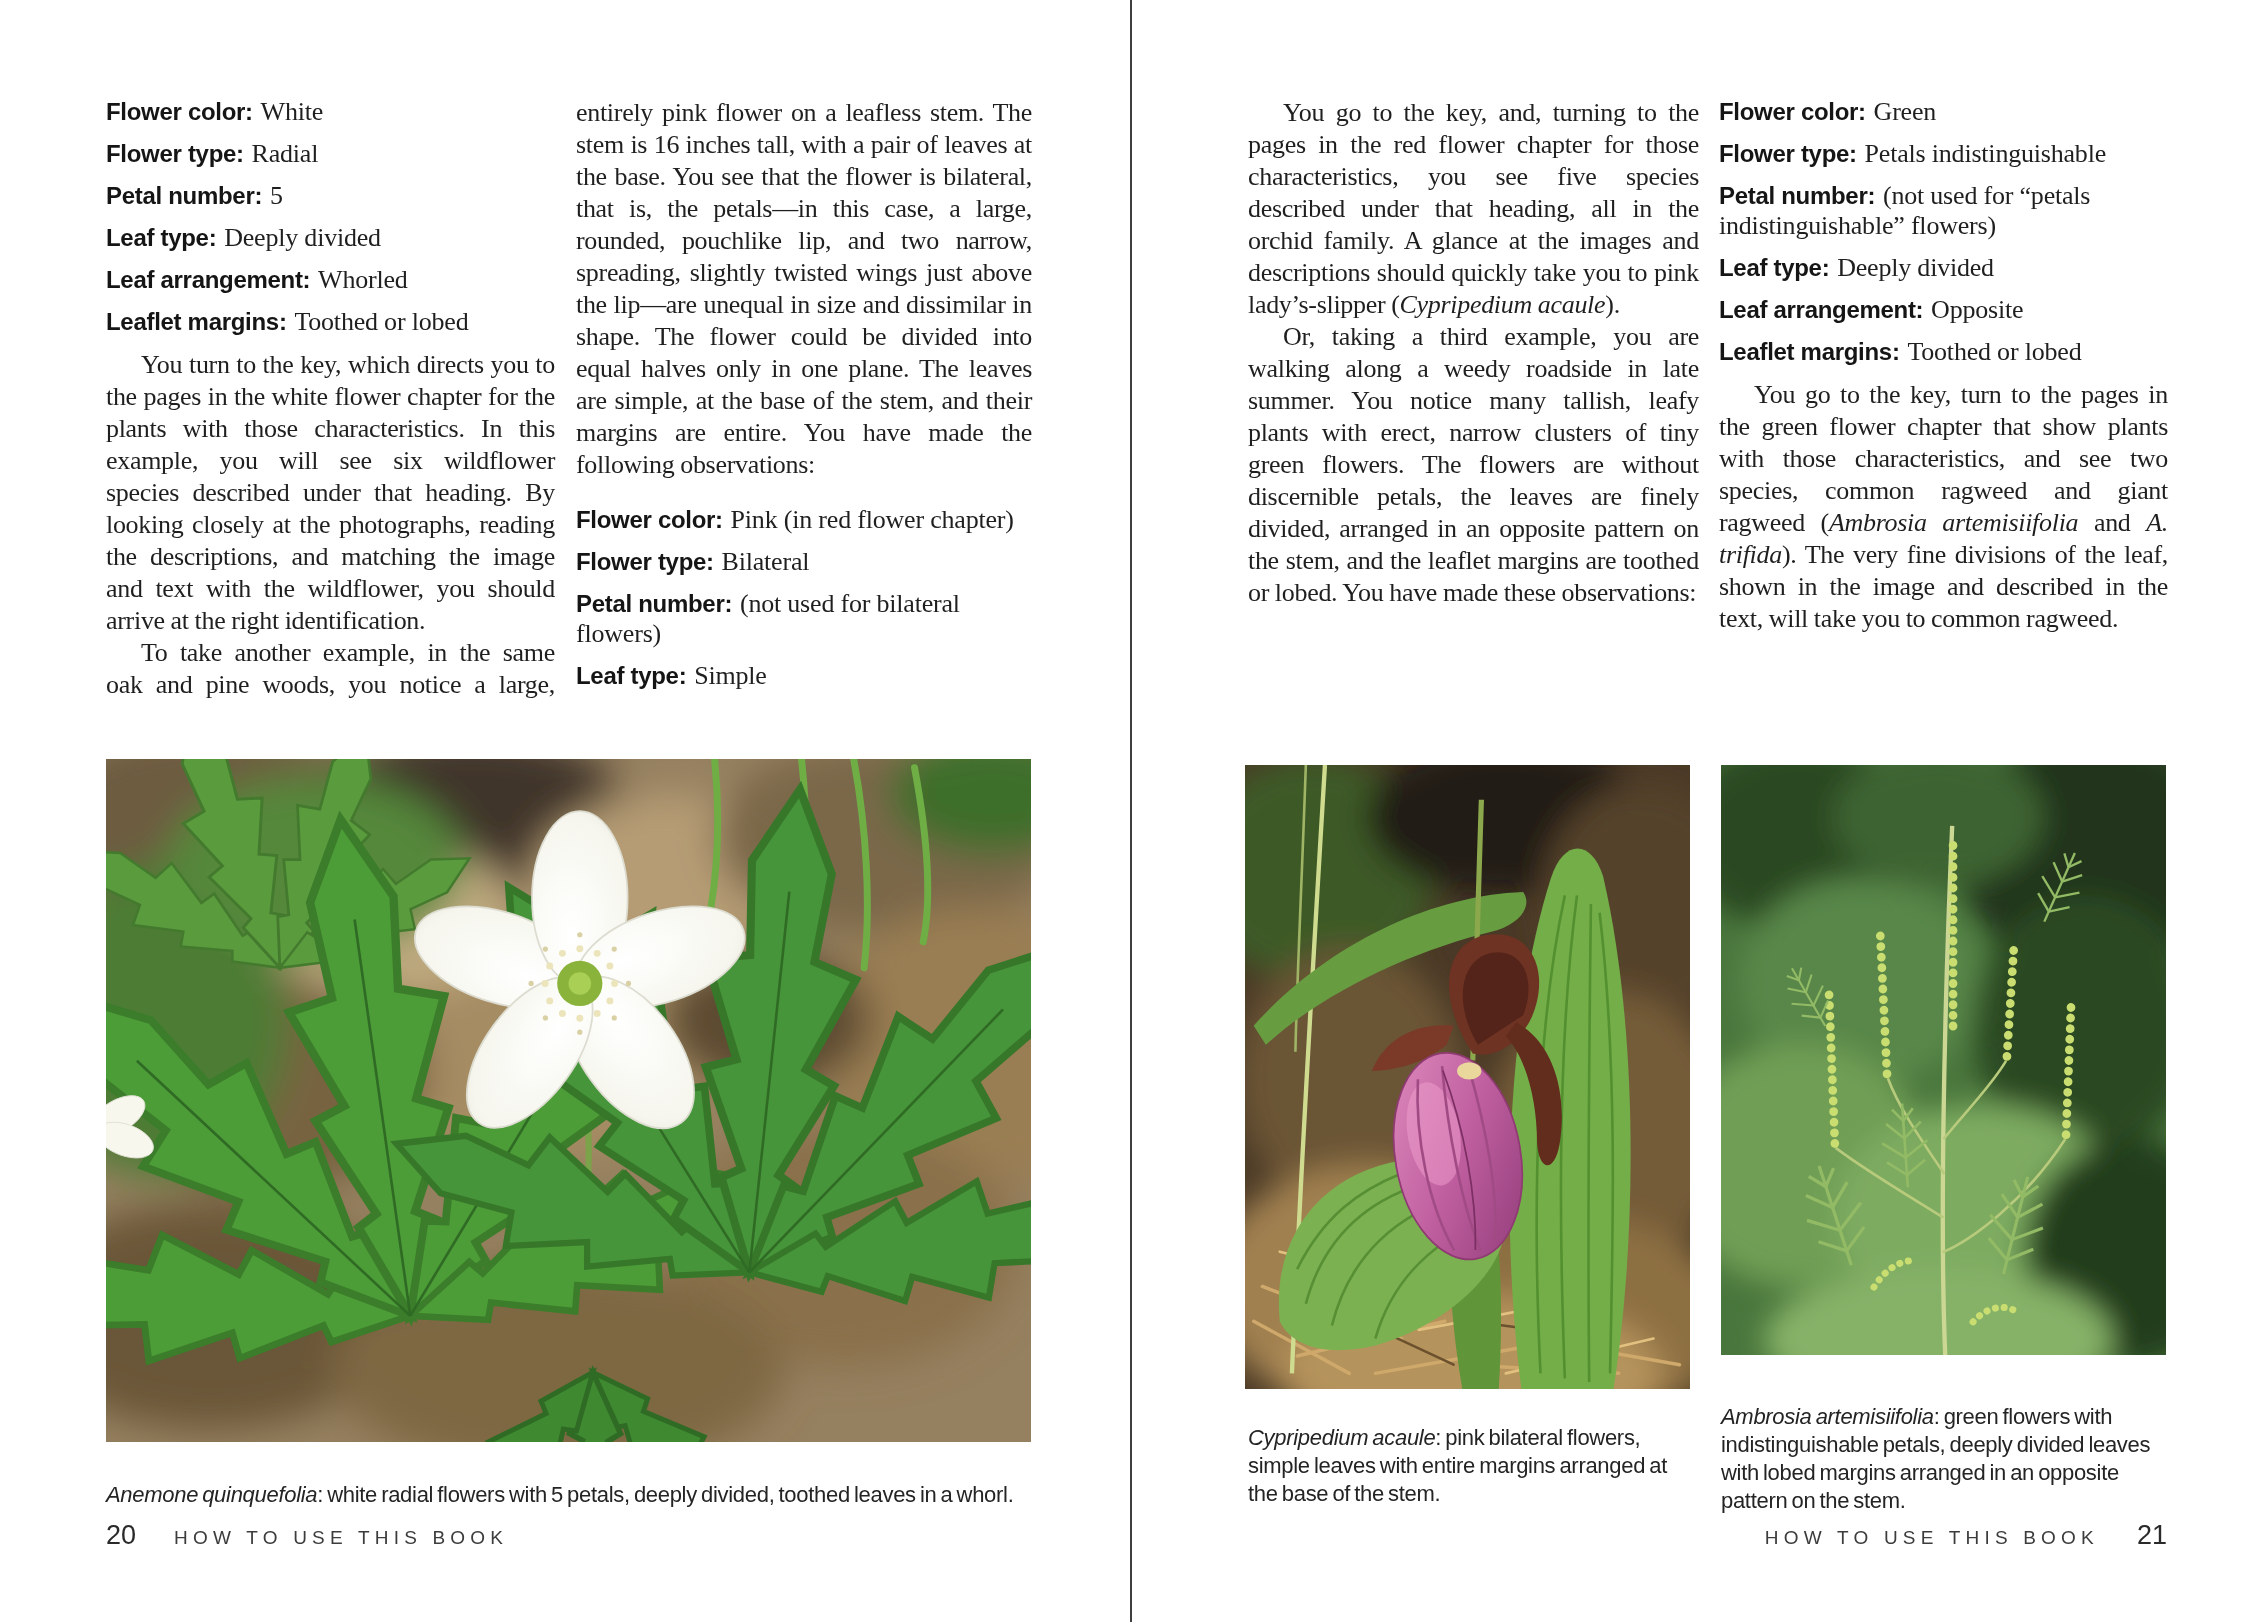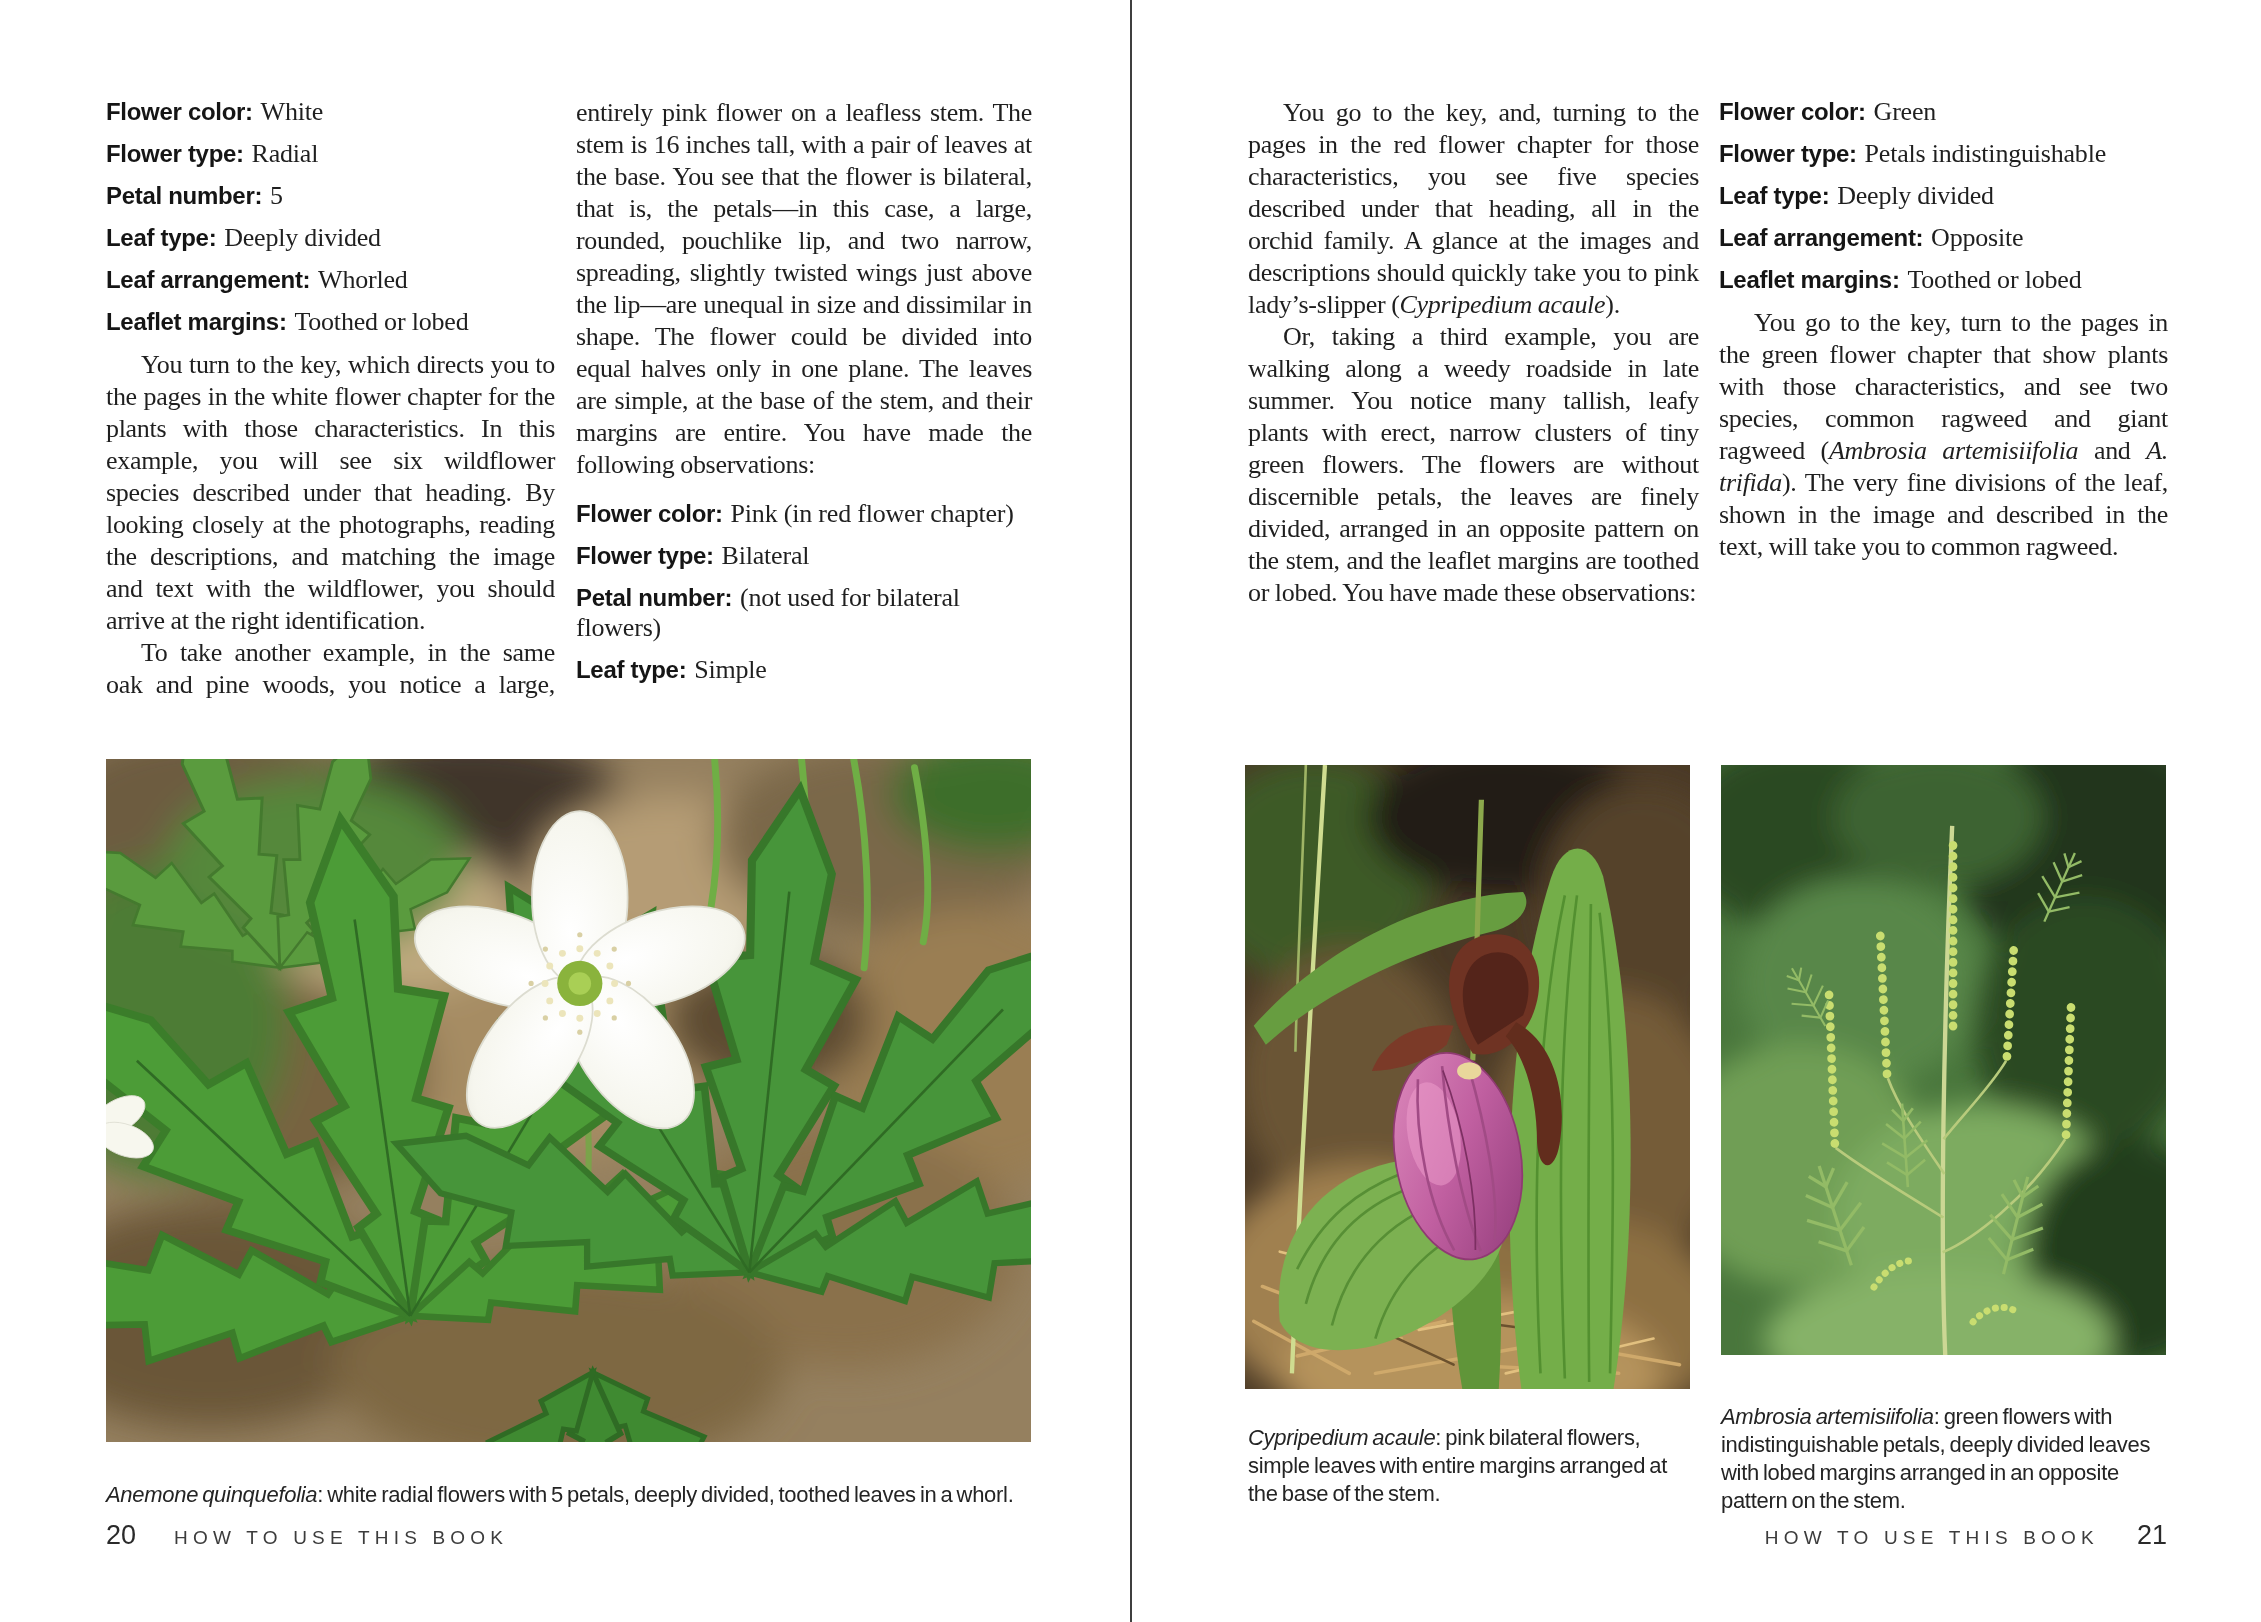--- a/index.html
+++ b/index.html
@@ -73,21 +73,21 @@
         <div class="obs">
           <span class="obs-label">Leaflet margins:</span><span class="obs-value">Toothed or lobed</span>
         </div>
       </div>
       <p class="para indent">You turn to the key, which directs you to the pages in the white flower chapter for the plants with those characteristics. In this example, you will see six wildflower species described under that heading. By looking closely at the photographs, reading the descriptions, and matching the image and text with the wildflower, you should arrive at the right identification.</p>
       <p class="para indent justify-last">To take another example, in the same oak and pine woods, you notice a large,</p>
     </div>
 
     <div class="col" id="l-col2">
       <p class="para">entirely pink flower on a leafless stem. The stem is 16 inches tall, with a pair of leaves at the base. You see that the flower is bilateral, that is, the petals—in this case, a large, rounded, pouchlike lip, and two narrow, spreading, slightly twisted wings just above the lip—are unequal in size and dissimilar in shape. The flower could be divided into equal halves only in one plane. The leaves are simple, at the base of the stem, and their margins are entire. You have made the following observations:</p>
-      <div style="margin-top:18px;">
+      <div style="margin-top:24px;">
         <div class="obs">
           <span class="obs-label">Flower color:</span><span class="obs-value">Pink (in red flower chapter)</span>
         </div>
         <div class="obs">
           <span class="obs-label">Flower type:</span><span class="obs-value">Bilateral</span>
         </div>
         <div class="obs">
           <span class="obs-label">Petal number:</span><span class="obs-value">(not used for bilateral flowers)</span>
         </div>
         <div class="obs">
@@ -232,20 +232,23 @@
 
     <div class="col" id="r-col2">
       <div>
         <div class="obs">
           <span class="obs-label">Flower color:</span><span class="obs-value">Green</span>
         </div>
         <div class="obs">
           <span class="obs-label">Flower type:</span><span class="obs-value">Petals indistinguishable</span>
         </div>
         <div class="obs">
+          <span class="obs-label">Petal number:</span><span class="obs-value">(not used for “petals indistinguishable” flowers)</span>
+        </div>
+        <div class="obs">
           <span class="obs-label">Leaf type:</span><span class="obs-value">Deeply divided</span>
         </div>
         <div class="obs">
           <span class="obs-label">Leaf arrangement:</span><span class="obs-value">Opposite</span>
         </div>
         <div class="obs">
           <span class="obs-label">Leaflet margins:</span><span class="obs-value">Toothed or lobed</span>
         </div>
       </div>
       <p class="para indent">

